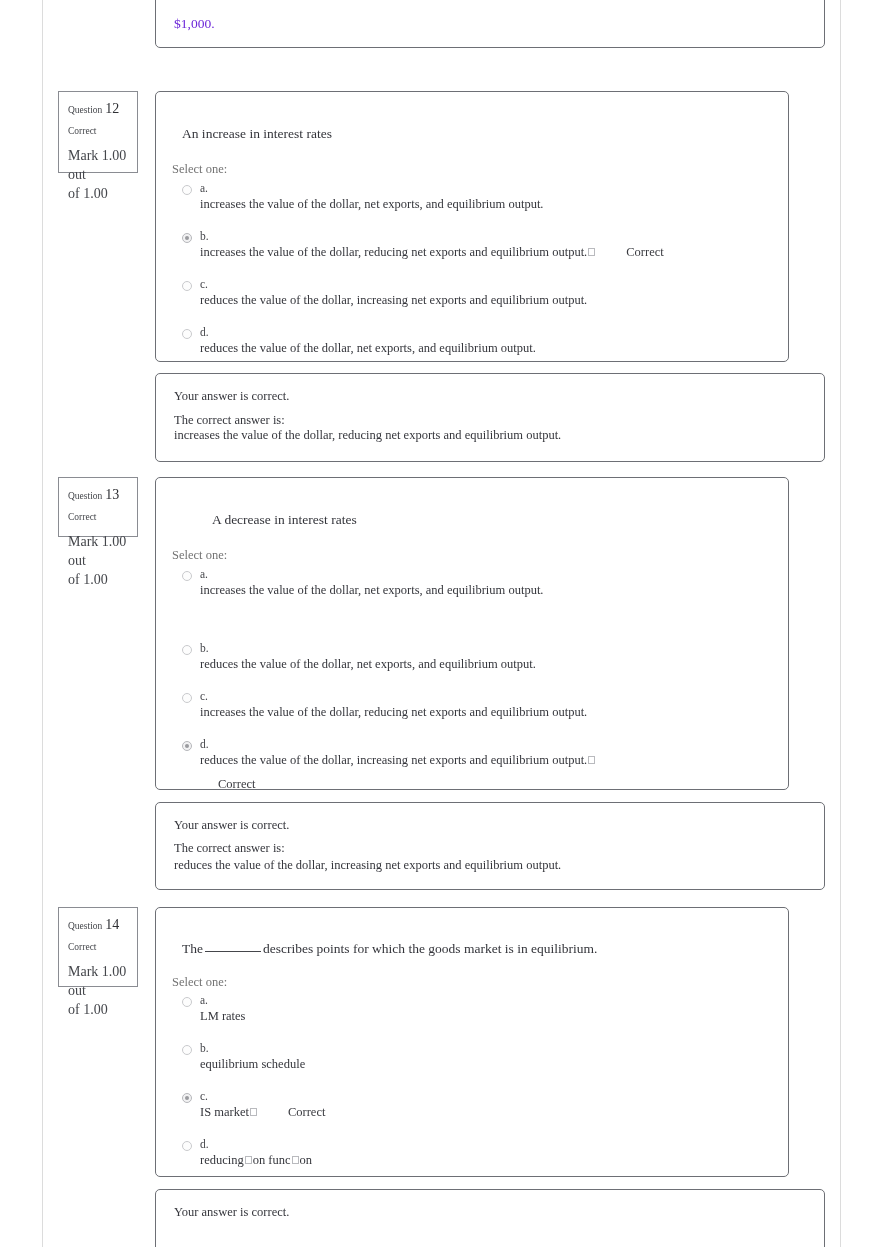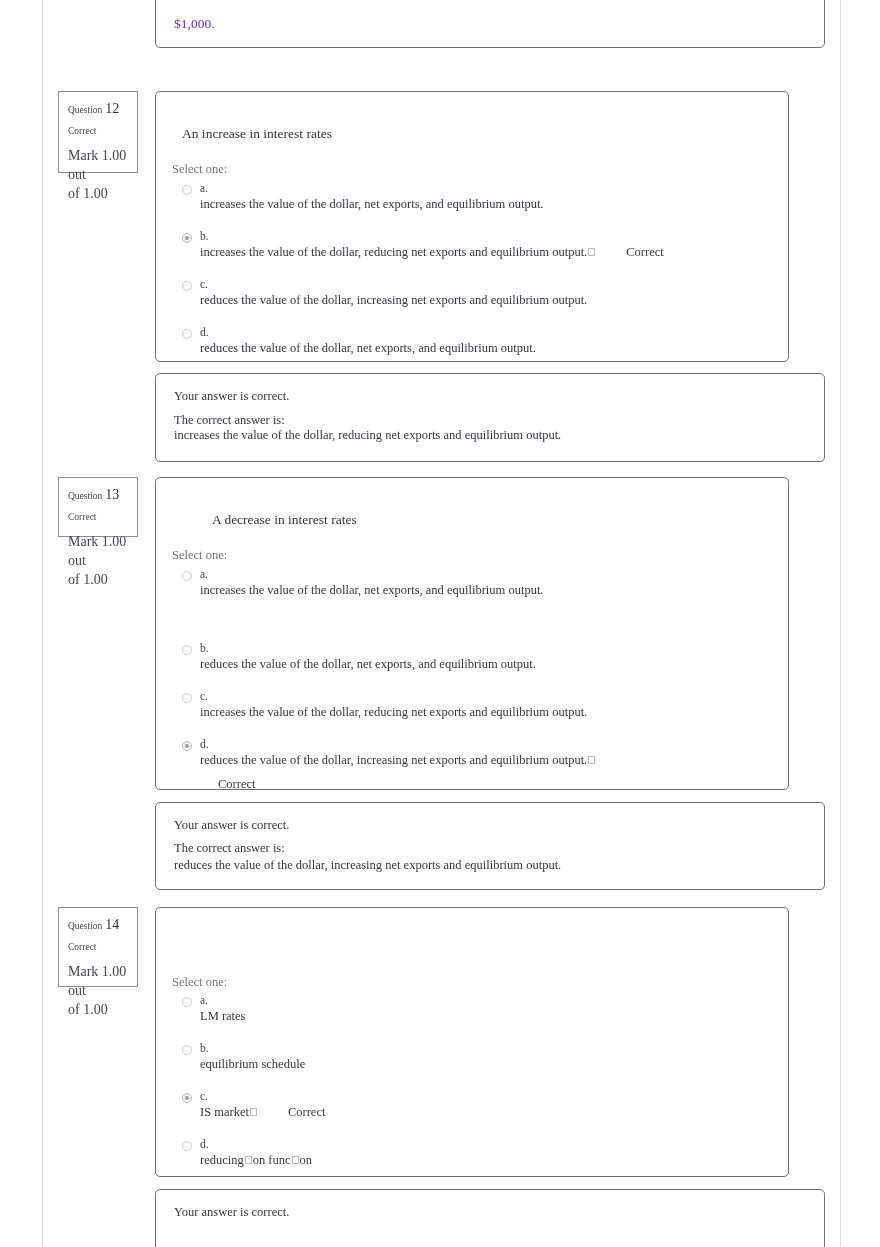--- a/index.html
+++ b/index.html
@@ -330,20 +330,21 @@
       <span>Question</span><span class="qnum">14</span>
     </div>
     <div class="state">Correct</div>
     <div class="mark">
       <span>Mark 1.00 out</span><br>
       <span>of 1.00</span>
     </div>
   </div>
 
   <div class="qbox" style="top:907px; height:270px;">
+    <div class="qtext" style="top:33px;"><span>The</span><span class="blank"></span><span>describes points for which the goods market is in equilibrium.</span></div>
     <div class="select-one" style="top:67px;">Select one:</div>
 
     <div class="answers" style="top:86px;">
 
       <div class="answer" style="margin-bottom:18px;">
         <span class="radio"></span>
         <span class="letter">a.</span>
         <span class="atext">LM rates</span>
       </div>
 

